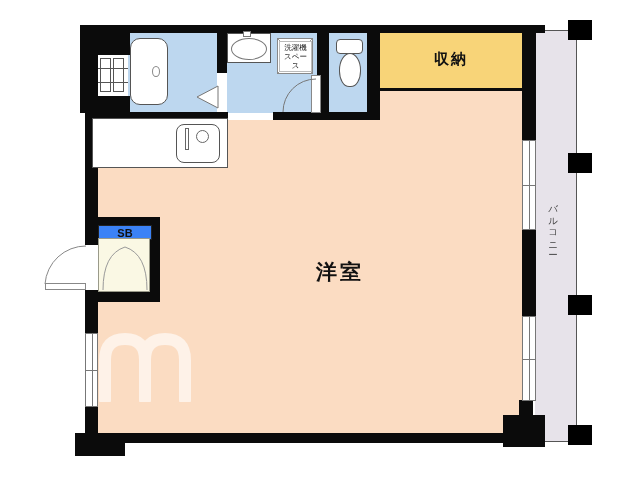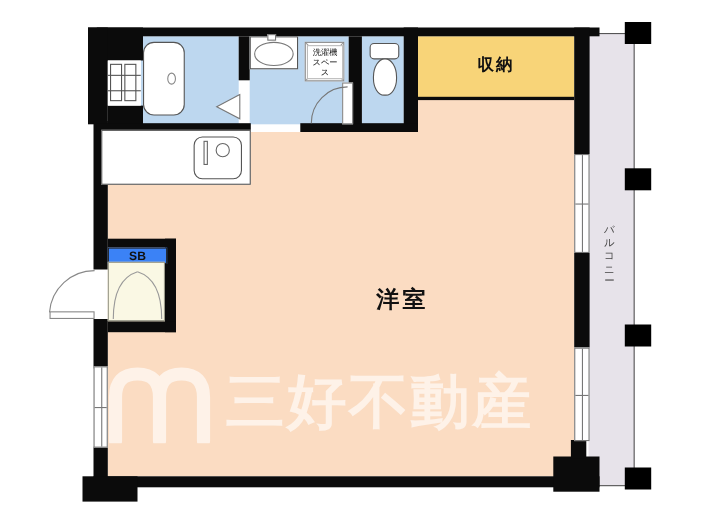--- a/index.html
+++ b/index.html
@@ -13,21 +13,21 @@
   .fill-storage{background:#f8d478;}
   .fill-balcony{background:#e7e3ea;border-top:1px solid #555;border-right:1px solid #555;border-bottom:1px solid #555;}
   .fill-genkan{background:#faf8e4;border:1px solid #9a9a8a;}
   .fill-sb{background:#3b82f6;border:1px solid #222;display:flex;align-items:center;justify-content:center;font-size:11px;font-weight:bold;}
   .fixture{position:absolute;background:#fff;border:1.5px solid #555;box-sizing:border-box;}
   .thin{border-width:1px;}
   .window{position:absolute;background:#fff;border:1px solid #777;box-sizing:border-box;}
   .pillar{position:absolute;background:#000;width:24px;height:20px;}
   .label{position:absolute;display:flex;align-items:center;justify-content:center;}
   .lbl-storage{font-size:15px;font-weight:bold;letter-spacing:2px;align-items:center;}
-  .lbl-room{font-size:21px;font-weight:bold;letter-spacing:3px;justify-content:flex-end;}
+  .lbl-room{font-size:21px;font-weight:bold;letter-spacing:3px;}
   .lbl-genkan{font-size:11px;}
   .lbl-washer{font-size:7.5px;line-height:1.2;text-align:center;background:#fff;padding:1px 2px;border:1px solid #bbb;}
   .lbl-balcony{writing-mode:vertical-rl;font-size:9.5px;letter-spacing:2px;color:#444;}
   .watermark{position:absolute;display:flex;align-items:center;gap:10px;color:rgba(255,255,255,0.62);
              font-weight:bold;font-size:54px;letter-spacing:2px;white-space:nowrap;pointer-events:none;}
   svg.overlay{position:absolute;left:0;top:0;pointer-events:none;}
   .mull-v{position:absolute;left:50%;top:0;width:1px;height:100%;background:#777;}
   .mull-h{position:absolute;top:50%;left:0;height:1px;width:100%;background:#777;}
 </style>
 </head>
@@ -144,16 +144,15 @@
 
   <div class="pillar" style="left:568px;top:20px;"></div>
   <div class="pillar" style="left:568px;top:153px;"></div>
   <div class="pillar" style="left:568px;top:295px;"></div>
   <div class="pillar" style="left:568px;top:425px;"></div>
 
   <div class="watermark" style="left:95px;top:330px;">
     <svg width="100" height="72" viewBox="0 0 100 72">
       <path d="M10,70 V30 Q10,9 30,9 Q50,9 50,30 V70 M50,30 Q50,9 70,9 Q90,9 90,30 V70" fill="none" stroke="rgba(255,255,255,0.62)" stroke-width="12" stroke-linecap="round"></path>
     </svg>
-    <span>三好不動産</span>
   </div>
 
 </div>
 
 </body></html>

